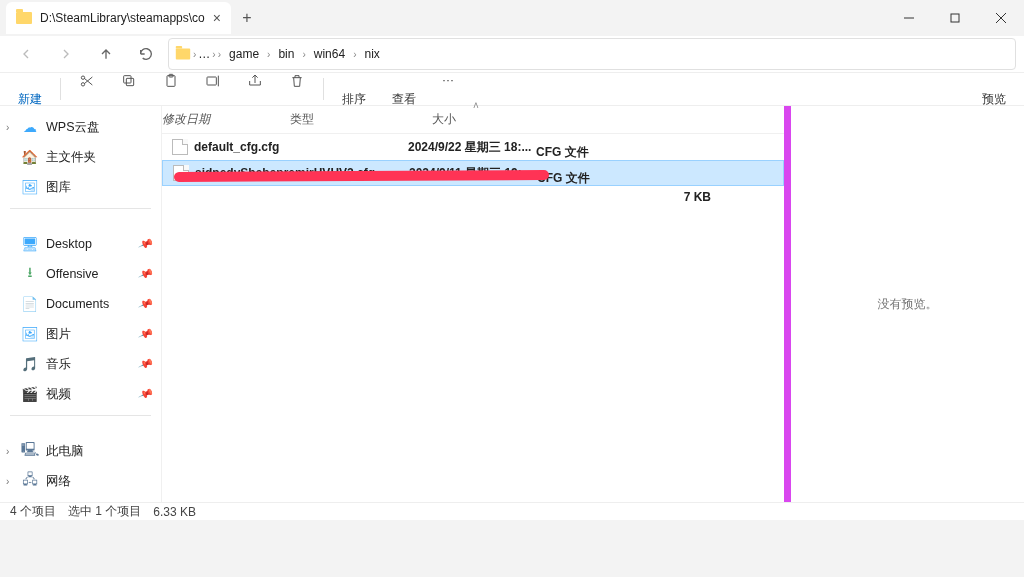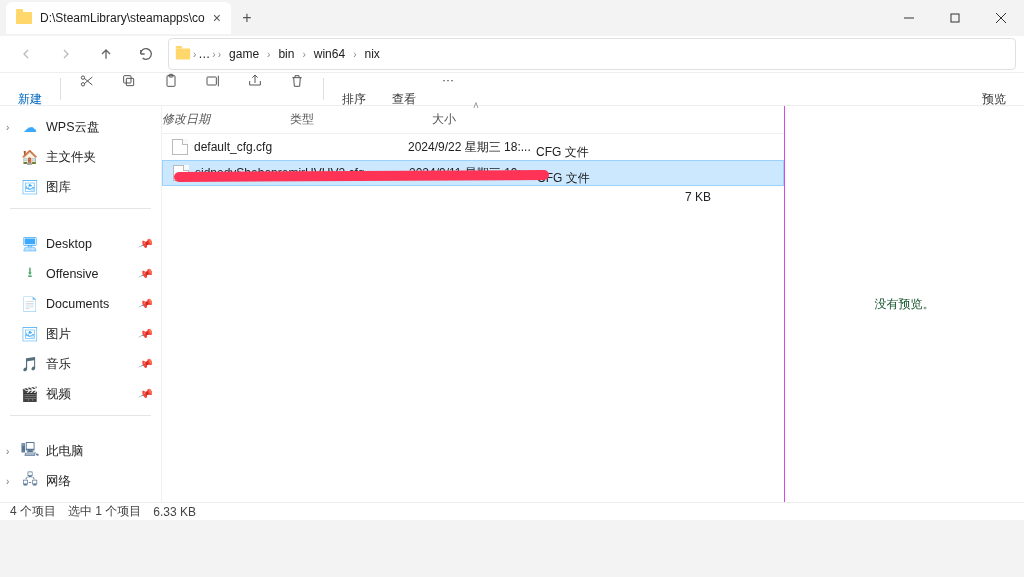--- a/index.html
+++ b/index.html
@@ -60,32 +60,32 @@
 .ic-pc { color:#5a7796; }
 .ic-net { color:#5a7796; }
 
 .filearea { flex:1; display:flex; flex-direction:column; position:relative; }
 .colhead { height:28px; display:flex; align-items:center; font-size:12px; color:#555; border-bottom:1px solid #f0f0f0; }
 .col-name { width:230px; padding-left:12px; }
 .col-date { width:128px;font-style:italic; }
 .col-type { width:106px; }
 .col-size { width:70px; text-align:right; padding-right:10px; }
 
-.row { height:26px; display:flex; align-items:center; padding-left:10px; }
+.row { height:26px; display:flex; align-items:center; padding-left:10px;font-weight:bold; }
 .row.selected { background:#cce8ff; border:1px solid #99d1ff; height:26px; }
 .row .file-ic { width:16px; height:16px; border:1px solid #bbb; background:#fff; margin-right:6px; position:relative; }
 .row .file-ic:before { content:""; position:absolute; top:-1px; right:-1px; width:5px; height:5px; background:#f9f9f9; border-left:1px solid #bbb; border-bottom:1px solid #bbb; }
 .row .c-name { width:214px; }
 .row .c-date { width:128px; }
 .row .c-type { width:106px;margin-top:11px; }
 .row .c-size { width:68px; text-align:right;margin-top:48px; }
 
 .annot { position:absolute; left:12px; top:65px; width:375px; height:10px; background:#ff3355; border-radius:6px; transform:rotate(-0.3deg); }
 
-.preview { width:240px; border-left:1px solid #d946ef; display:flex; align-items:center; justify-content:center; color:#14532d; }
+.preview { width:240px; border-left:7px solid #d946ef; display:flex; align-items:center; justify-content:center; color:#737373; }
 
 .statusbar { height:24px; border-top:1px solid #eee; background:#fff; display:flex; align-items:center; padding:0 10px; gap:12px; color:#444; }
 
 .arrow-svg { width:16px; height:16px; }
 
 .up-handle { position:absolute; left:50%; top:-6px; color:#888; font-size:10px; }
 
 .filearea-wrap { position:relative; }
 </style>
 </head>

